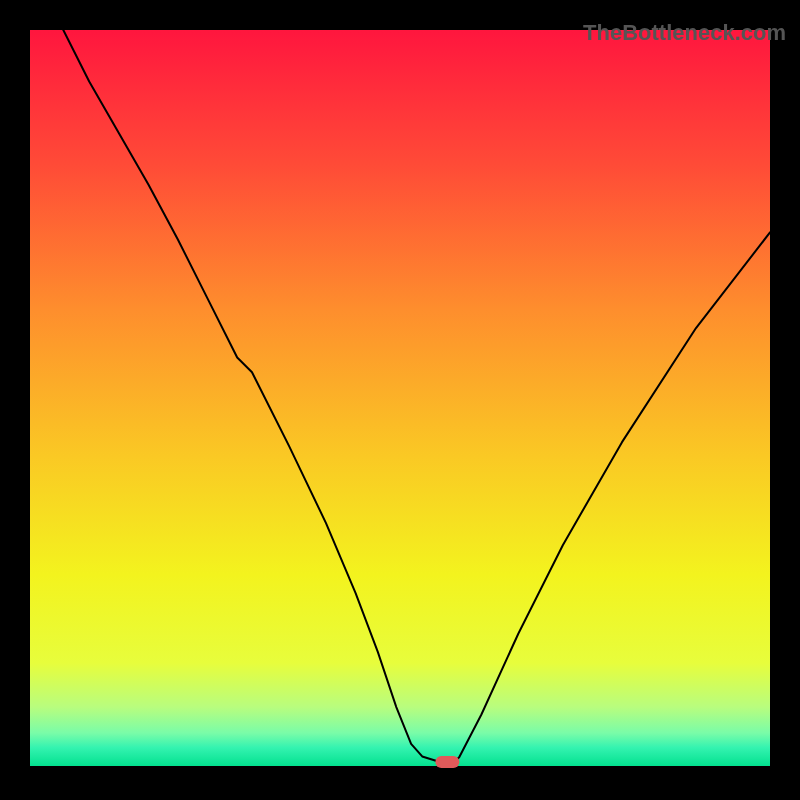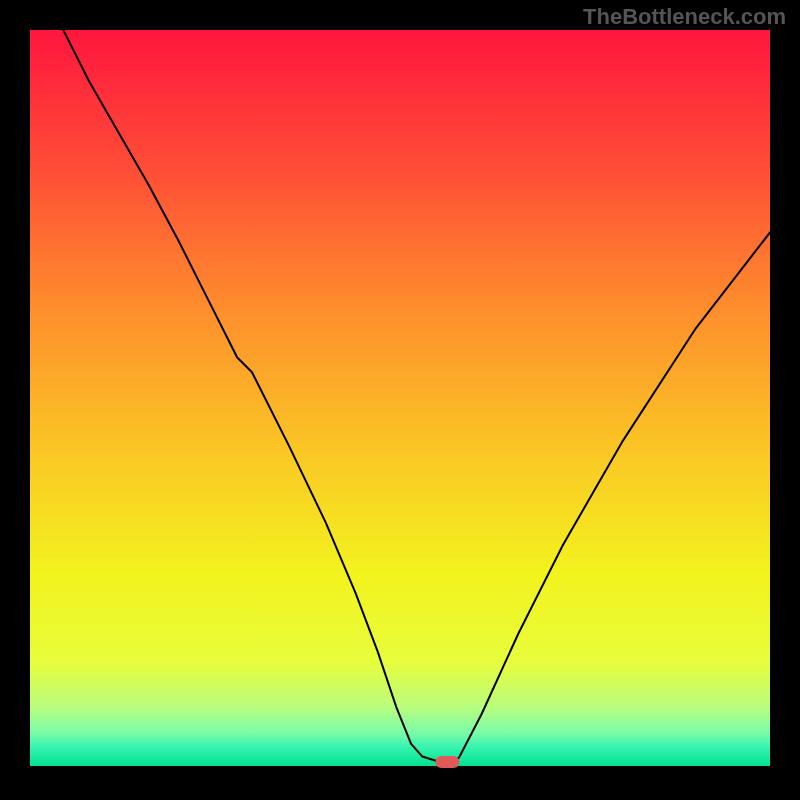--- a/index.html
+++ b/index.html
@@ -12,21 +12,21 @@
     overflow: hidden;
   }
   .frame {
     position: relative;
     width: 800px;
     height: 800px;
     background: #000;
   }
   .watermark {
     position: absolute;
-    top: 4px;
+    top: 20px;
     right: 14px;
     color: #555;
     font-size: 22px;
     font-weight: 600;
     z-index: 10;
     user-select: none;
   }
   svg {
     position: absolute;
     top: 0;

